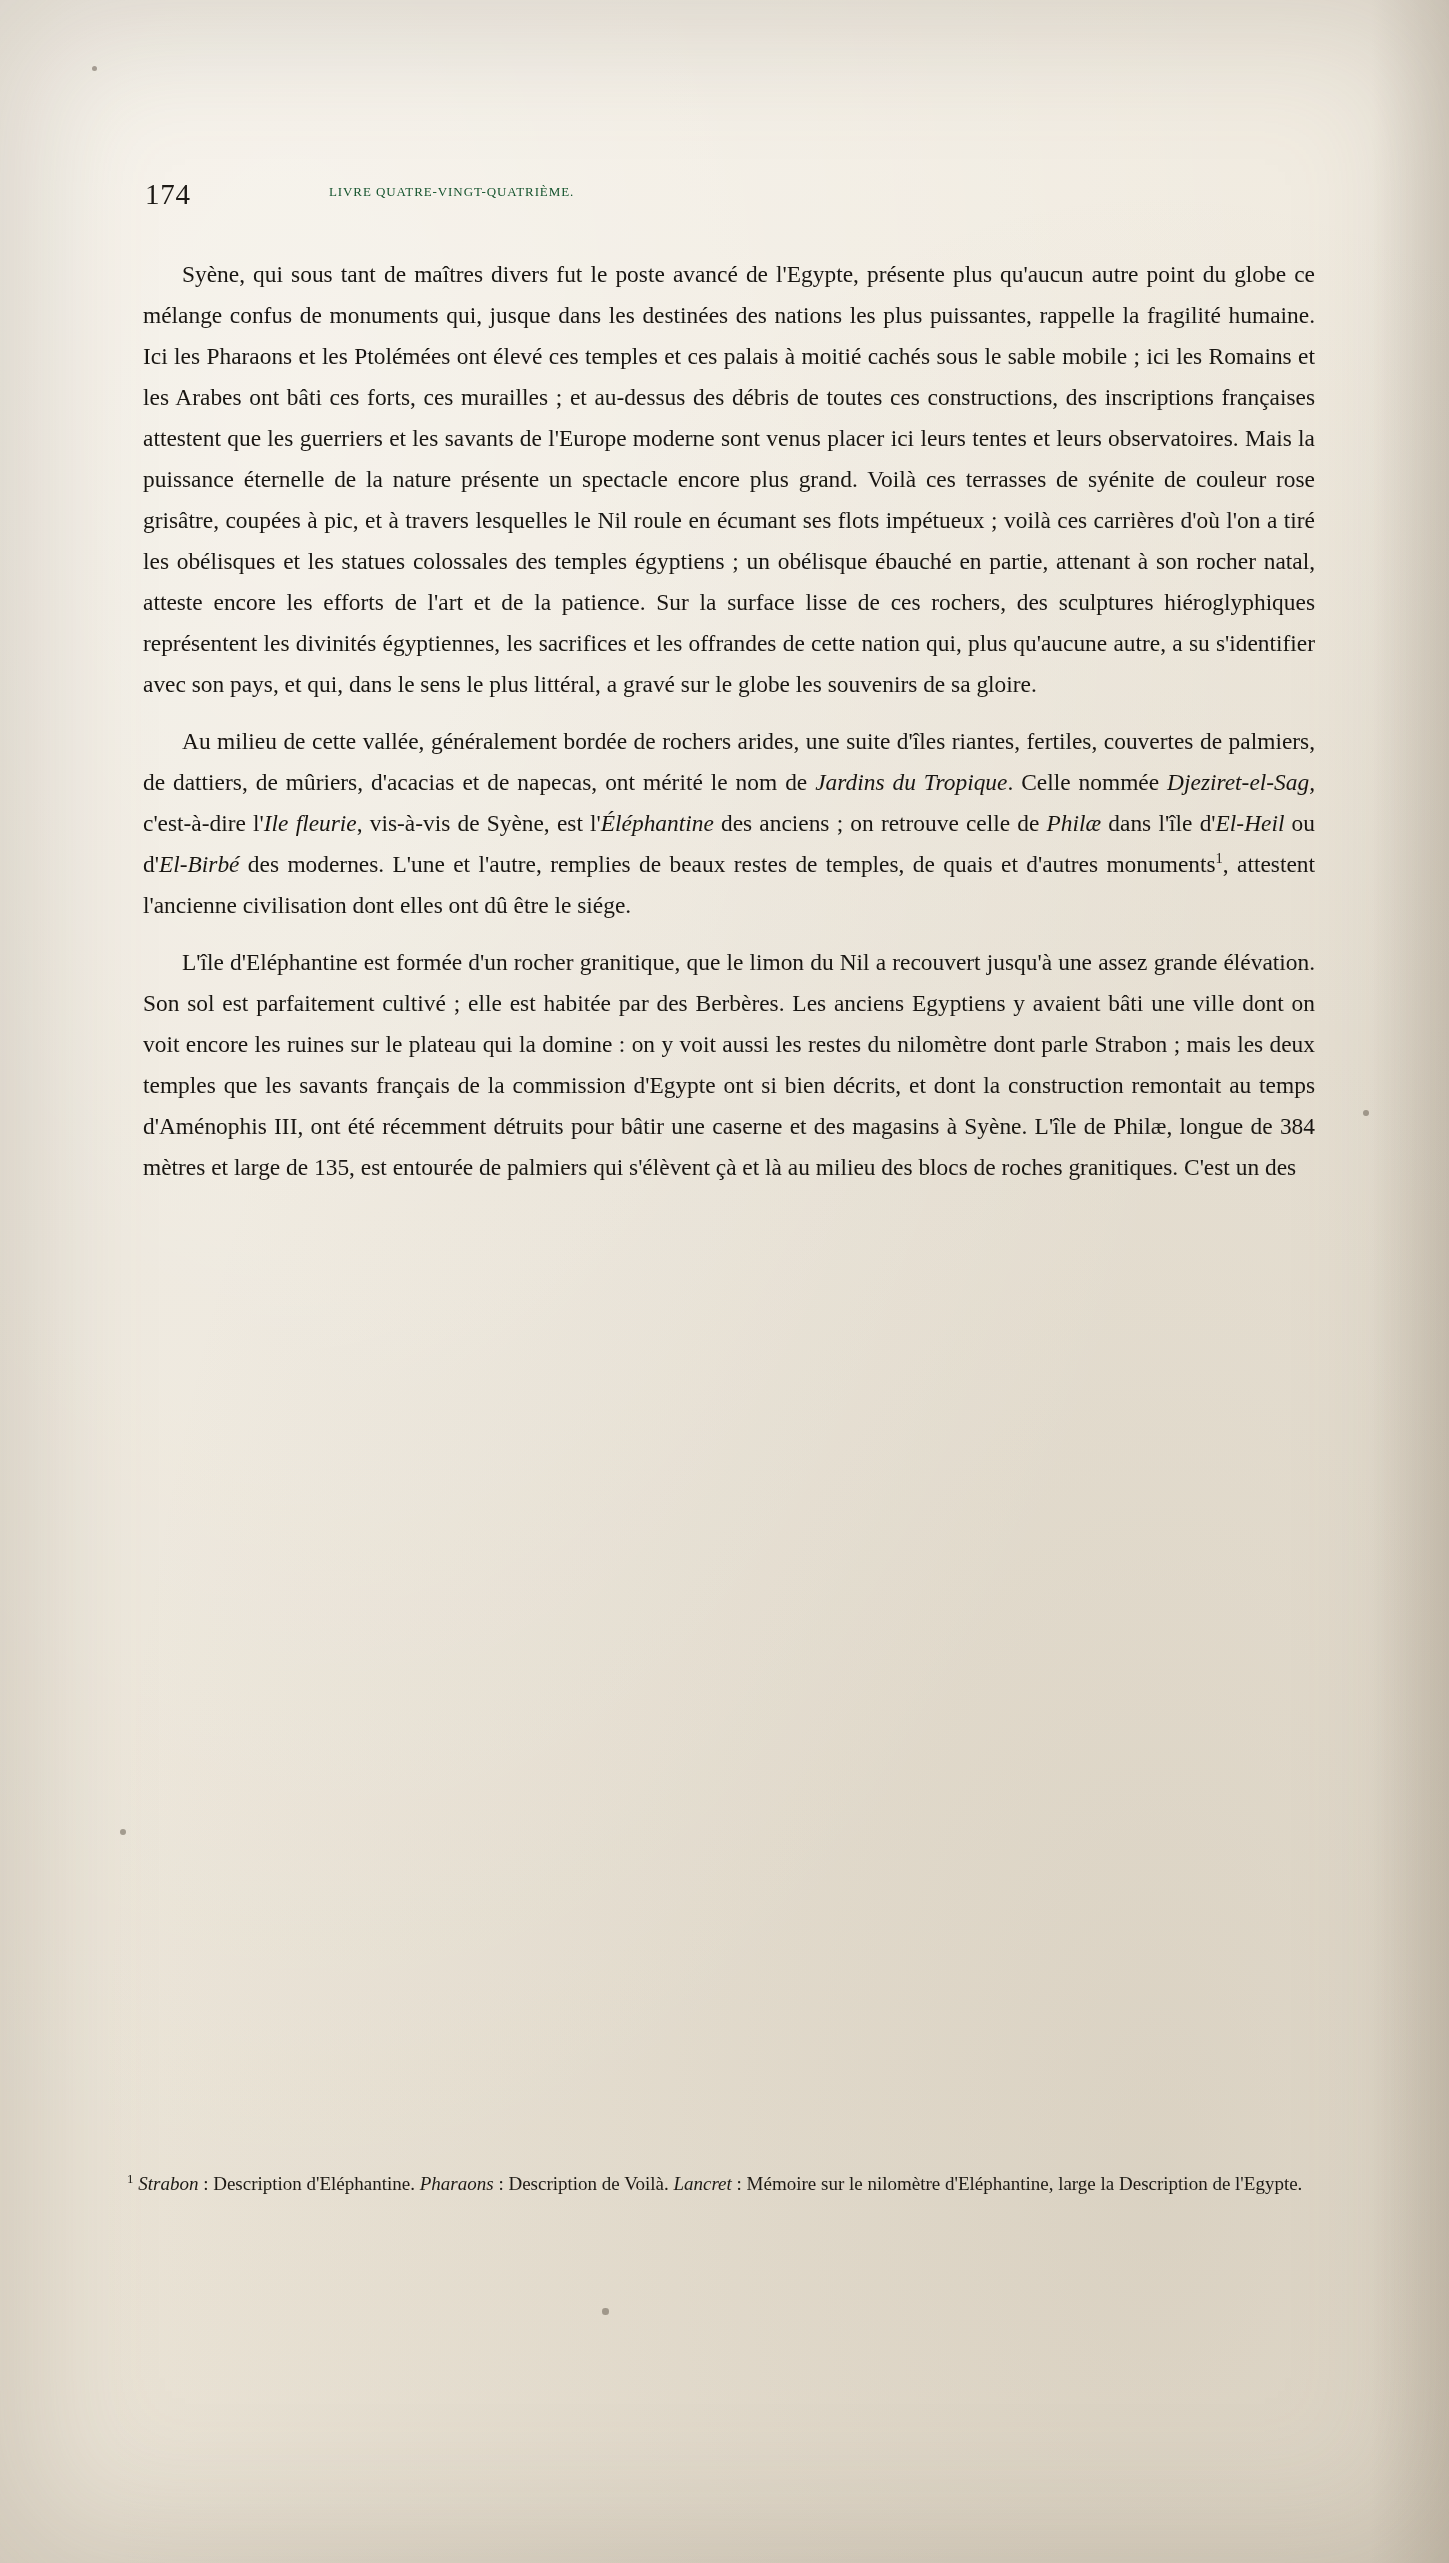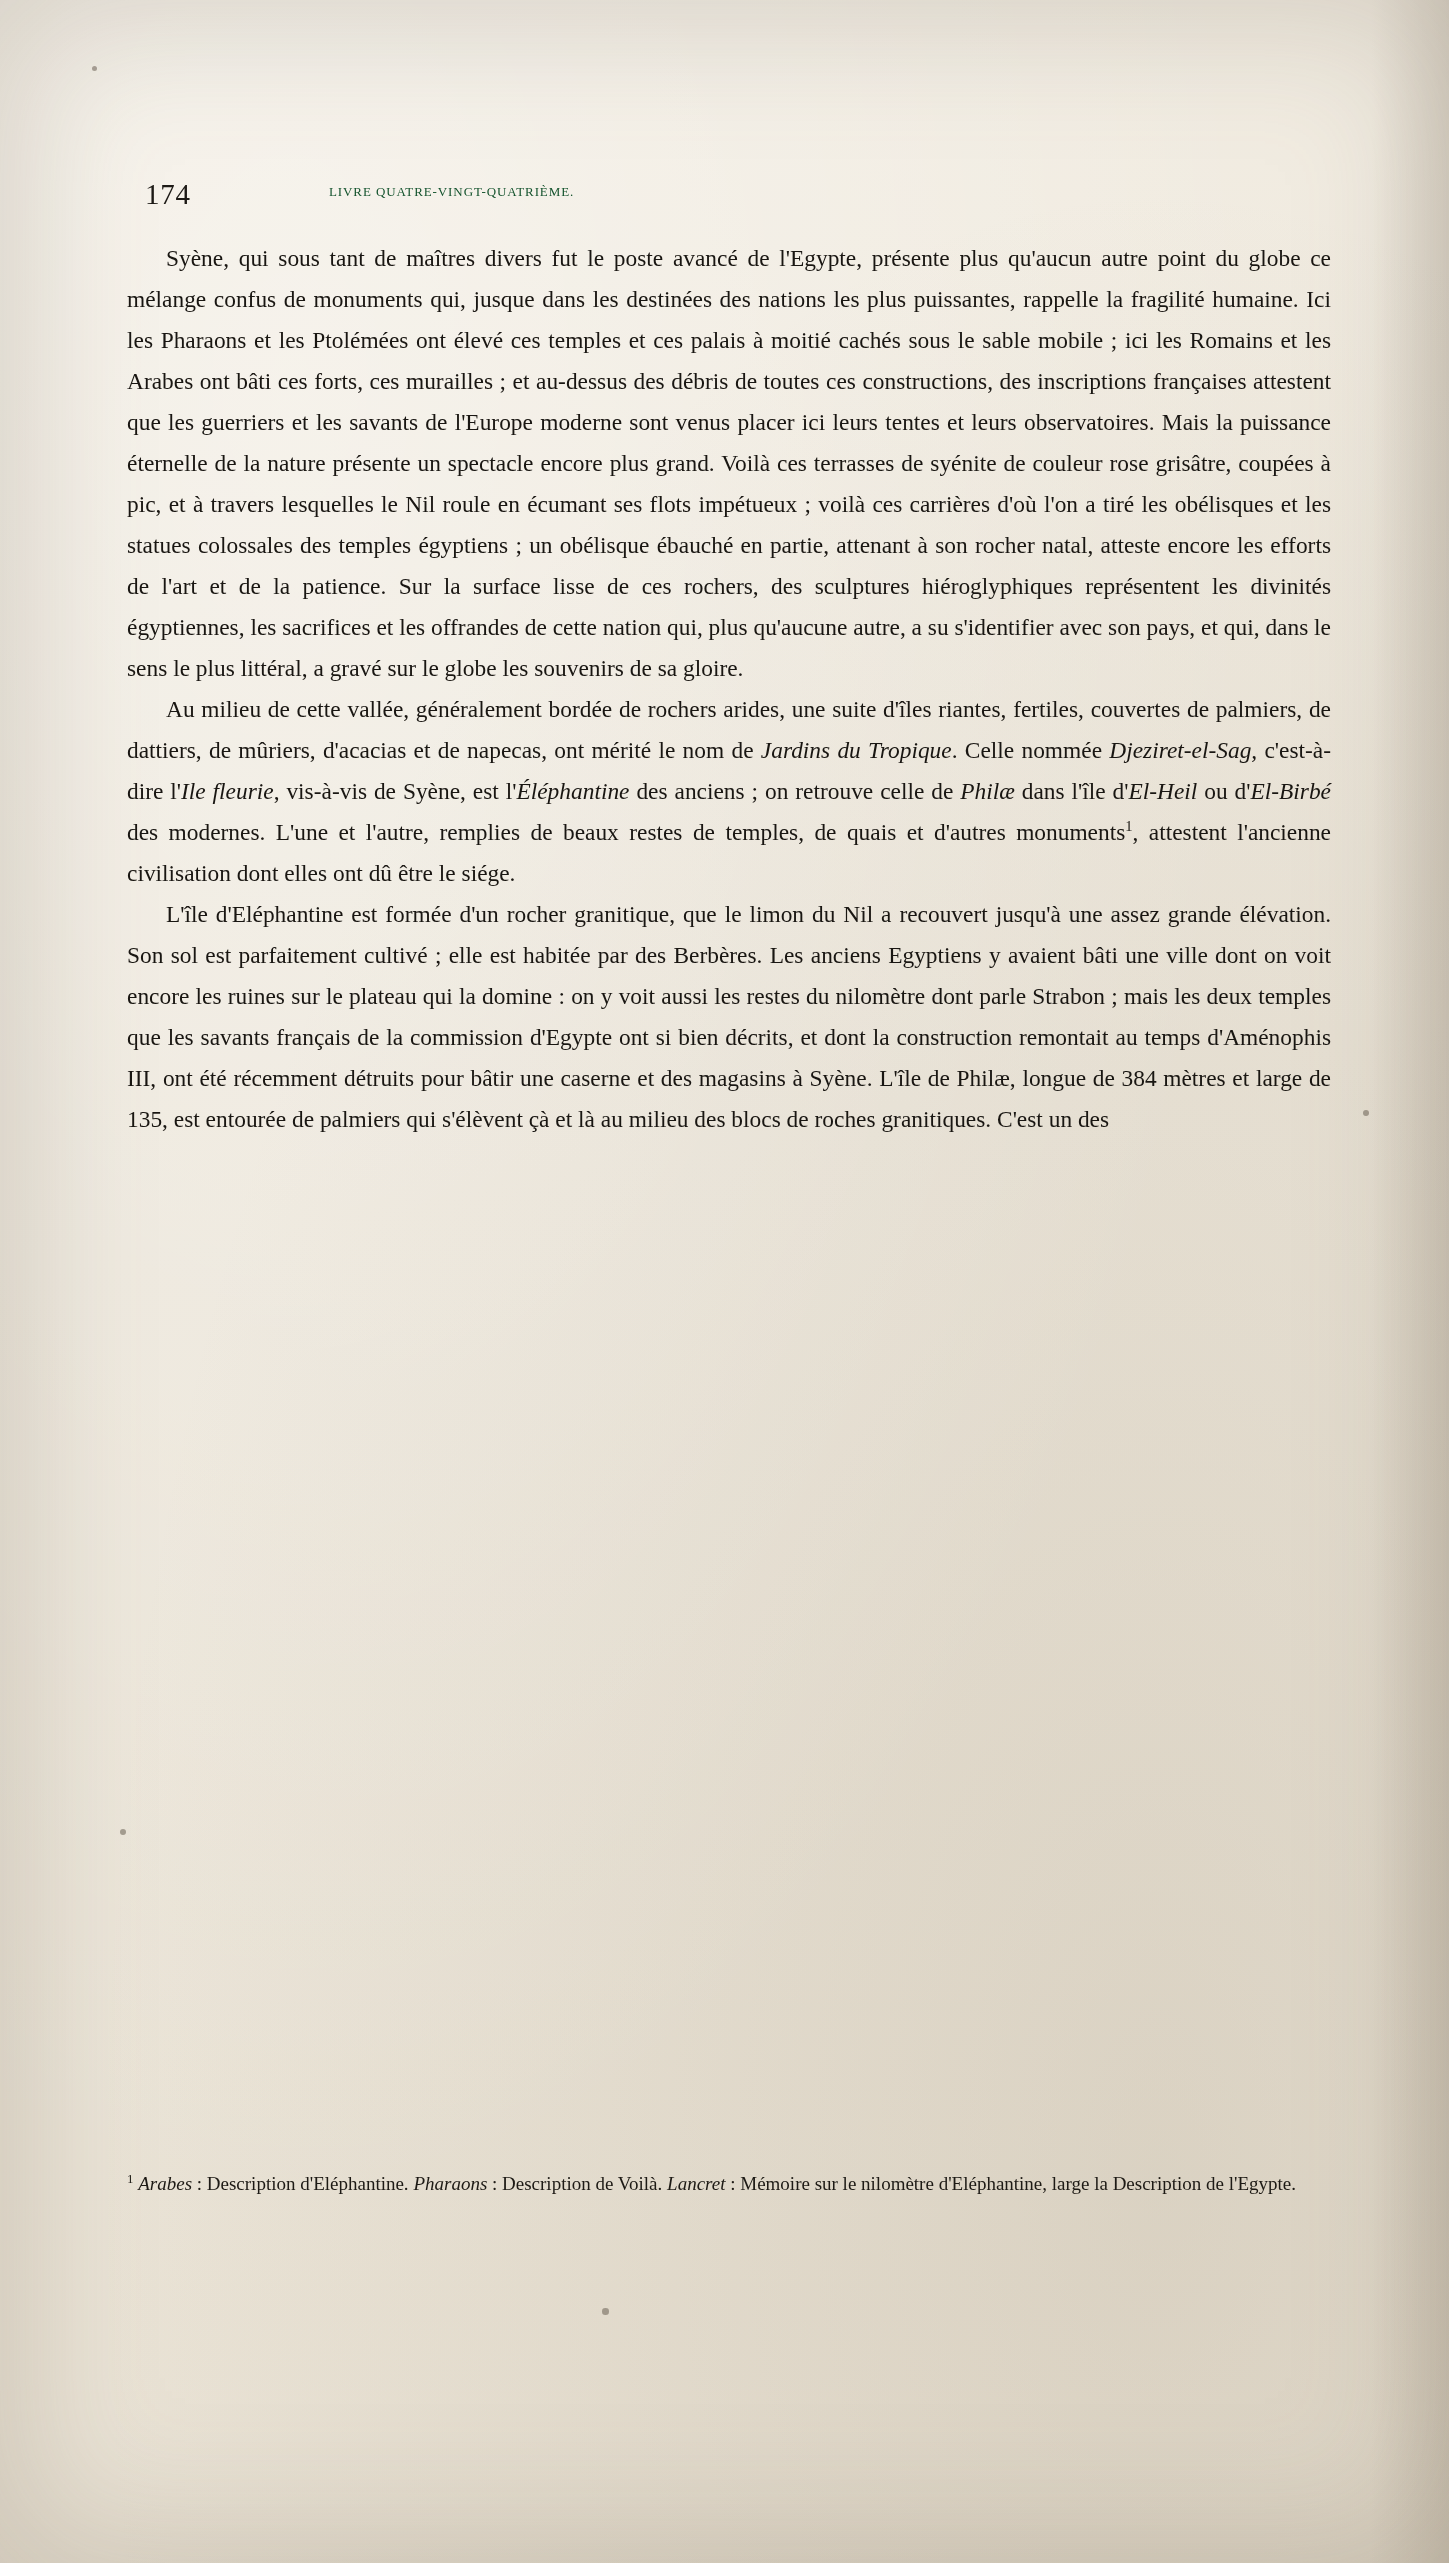--- a/index.html
+++ b/index.html
@@ -73,21 +73,21 @@
     top: 238px;
     width: 1204px;
     font-size: 23.4px;
     line-height: 41px;
     color: #191612;
     text-align: justify;
     text-justify: inter-word;
     font-family: "Liberation Serif", serif;
   }
   .body-text p {
-    margin: 0;
+    margin: 16px;
     text-indent: 39px;
   }
   .it { font-style: italic; }
   .sup {
     font-size: 0.62em;
     vertical-align: super;
     line-height: 0;
   }
 
   
@@ -149,19 +149,19 @@
   <div class="body-text">
 
     <p>Syène, qui sous tant de maîtres divers fut le poste avancé de l'Egypte, présente plus qu'aucun autre point du globe ce mélange confus de monuments qui, jusque dans les destinées des nations les plus puissantes, rappelle la fragilité humaine. Ici les Pharaons et les Ptolémées ont élevé ces temples et ces palais à moitié cachés sous le sable mobile ; ici les Romains et les Arabes ont bâti ces forts, ces murailles ; et au-dessus des débris de toutes ces constructions, des inscriptions françaises attestent que les guerriers et les savants de l'Europe moderne sont venus placer ici leurs tentes et leurs observatoires. Mais la puissance éternelle de la nature présente un spectacle encore plus grand. Voilà ces terrasses de syénite de couleur rose grisâtre, coupées à pic, et à travers lesquelles le Nil roule en écumant ses flots impétueux ; voilà ces carrières d'où l'on a tiré les obélisques et les statues colossales des temples égyptiens ; un obélisque ébauché en partie, attenant à son rocher natal, atteste encore les efforts de l'art et de la patience. Sur la surface lisse de ces rochers, des sculptures hiéroglyphiques représentent les divinités égyptiennes, les sacrifices et les offrandes de cette nation qui, plus qu'aucune autre, a su s'identifier avec son pays, et qui, dans le sens le plus littéral, a gravé sur le globe les souvenirs de sa gloire.</p>
 
     <p><span>Au milieu de cette vallée, généralement bordée de rochers arides, une suite d'îles riantes, fertiles, couvertes de palmiers, de dattiers, de mûriers, d'acacias et de napecas, ont mérité le nom de </span><span class="it">Jardins du Tropique</span><span>. Celle nommée </span><span class="it">Djeziret-el-Sag,</span><span> c'est-à-dire l'</span><span class="it">Ile fleurie</span><span>, vis-à-vis de Syène, est l'</span><span class="it">Éléphantine</span><span> des anciens ; on retrouve celle de </span><span class="it">Philæ</span><span> dans l'île d'</span><span class="it">El-Heil</span><span> ou d'</span><span class="it">El-Birbé</span><span> des modernes. L'une et l'autre, remplies de beaux restes de temples, de quais et d'autres monuments</span><span class="sup">1</span><span>, attestent l'ancienne civilisation dont elles ont dû être le siége.</span></p>
 
     <p>L'île d'Eléphantine est formée d'un rocher granitique, que le limon du Nil a recouvert jusqu'à une assez grande élévation. Son sol est parfaitement cultivé ; elle est habitée par des Berbères. Les anciens Egyptiens y avaient bâti une ville dont on voit encore les ruines sur le plateau qui la domine : on y voit aussi les restes du nilomètre dont parle Strabon ; mais les deux temples que les savants français de la commission d'Egypte ont si bien décrits, et dont la construction remontait au temps d'Aménophis III, ont été récemment détruits pour bâtir une caserne et des magasins à Syène. L'île de Philæ, longue de 384 mètres et large de 135, est entourée de palmiers qui s'élèvent çà et là au milieu des blocs de roches granitiques. C'est un des</p>
 
   </div>
 
-  <div class="footnote"><span class="fn-mark">1</span> <span class="it">Arabes</span><span> : Description d'Eléphantine. </span><span class="it">Pharaons</span><span> : Description de Voilà. </span><span class="it">Lancret</span><span> : Mémoire sur le nilomètre d'Eléphantine, large la Description de l'Egypte.</span></div>
+  <div class="footnote"><span class="fn-mark">1</span> <span class="it">Strabon</span><span> : Description d'Eléphantine. </span><span class="it">Pharaons</span><span> : Description de Voilà. </span><span class="it">Lancret</span><span> : Mémoire sur le nilomètre d'Eléphantine, large la Description de l'Egypte.</span></div>
 
   <div class="edge-shade"></div>
 </div>
 
 <div class="vignette"></div>
 
 
 </body></html>

